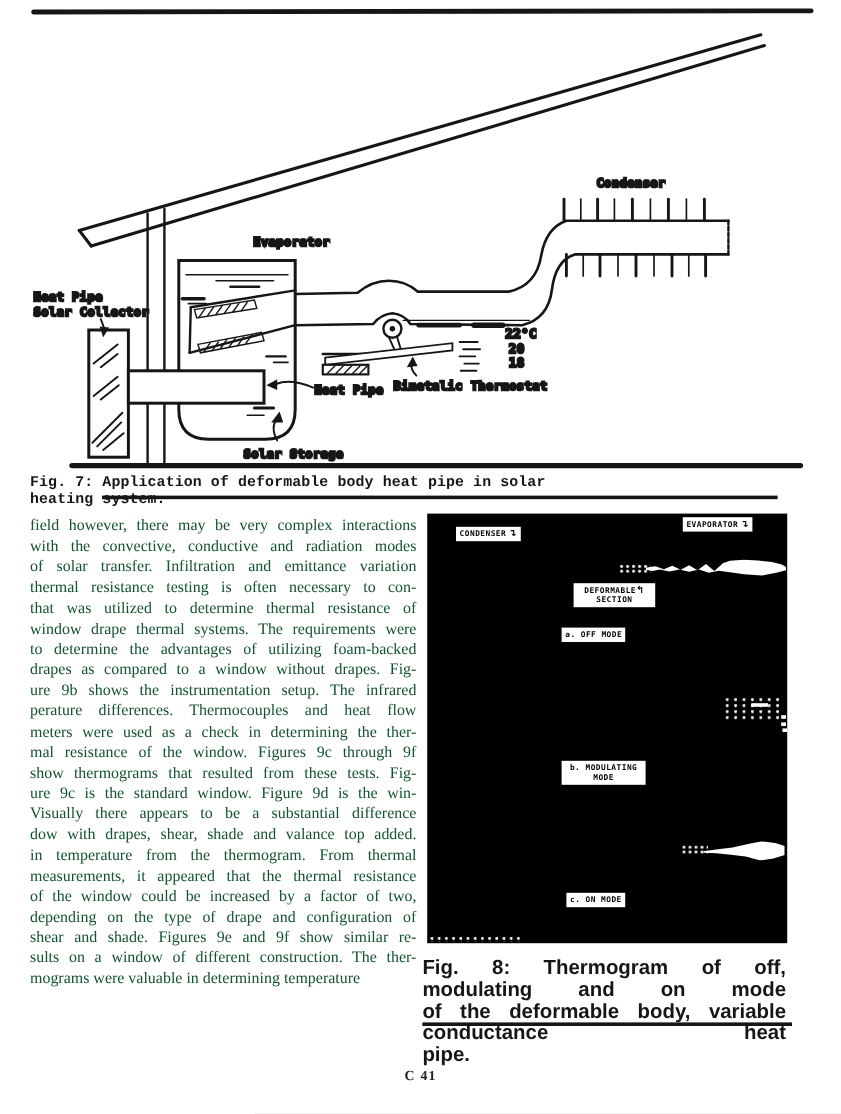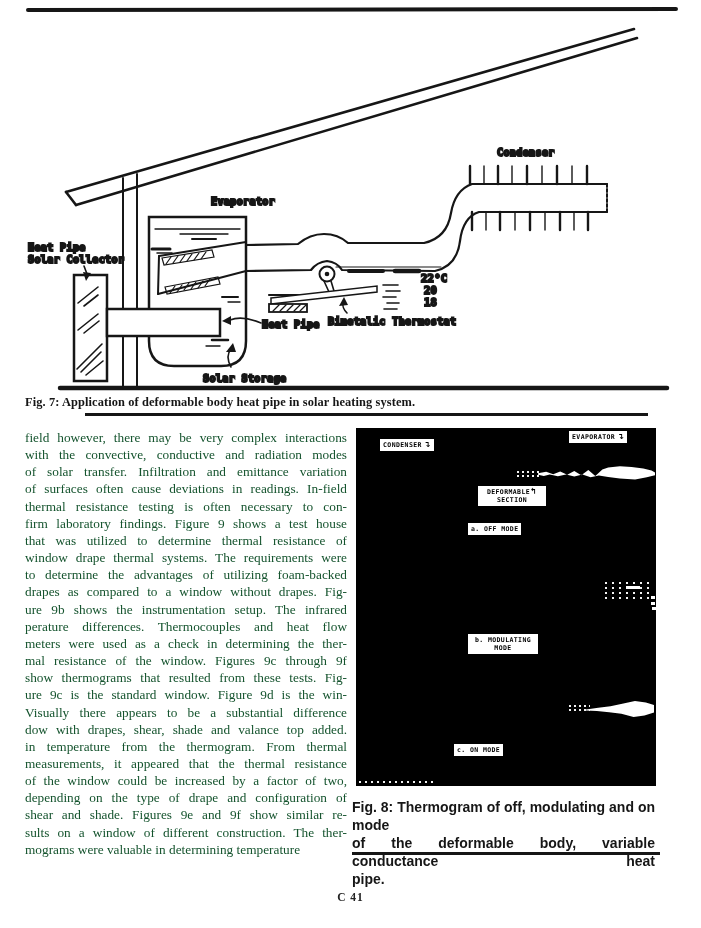--- a/index.html
+++ b/index.html
@@ -7,21 +7,21 @@
     position:relative;width:701px;height:928px;background:#ffffff;
     font-family:"Liberation Serif",serif;color:#1a1a1a;overflow:hidden;
     margin:0 auto;
   }
   svg text{font-family:"DejaVu Sans Mono",monospace;font-weight:700;fill:#161616;}
   .diag-label{font-size:10px;letter-spacing:.4px;}
   .temp-label{font-size:10.5px;letter-spacing:.3px;}
 
   .fig7-caption{
     position:absolute;left:25px;top:395px;width:460px;
-    font-family:Liberation Serif, serif;font-size:12.4px;font-weight:700;
+    font-family:Liberation Mono, monospace;font-size:12.4px;font-weight:700;
     letter-spacing:.1px;color:#161616;
   }
   .rule{position:absolute;background:#161616;}
   .rule-under-fig7{left:85px;top:413px;width:563px;height:3px;}
   .rule-under-fig8{left:352px;top:852px;width:308px;height:3px;}
 
   .article-col{
     position:absolute;left:25px;top:429px;width:322px;
     font-size:13.3px;line-height:17.15px;color:#14532d;
   }
@@ -59,21 +59,21 @@
   .speckle-tail-on{left:212px;top:276px;width:22px;height:8px;background-size:5px 4px;}
   .speckle-bottom{left:2px;top:352px;width:78px;height:5px;background-size:6px 4px;}
   .edge-marks{
     position:absolute;left:295px;top:168px;width:4px;height:3px;background:#fff;
     box-shadow:0 6px 0 #fff,1px 11px 0 #fff;
   }
   .mod-dash{position:absolute;left:270px;top:158px;width:14px;height:3px;background:#fff;filter:blur(.3px);}
 
   .fig8-caption{
     position:absolute;left:352px;top:798px;width:303px;
-    font-family:"Liberation Sans",sans-serif;font-size:14px;font-weight:700;
+    font-family:"Liberation Sans",sans-serif;font-size:17px;font-weight:700;
     line-height:18px;color:#161616;
   }
   .fig8-caption .cap-line{text-align:justify;text-align-last:justify;}
   .fig8-caption .cap-line:last-child{text-align-last:left;}
 
   .page-number{
     position:absolute;left:0;top:891px;width:701px;text-align:center;
     font-family:Liberation Serif, serif;font-size:11.5px;font-weight:700;
     letter-spacing:1px;color:#222;
   }
@@ -238,23 +238,21 @@
 
   
   <div class="fig7-caption">Fig. 7: Application of deformable body heat pipe in solar heating system.</div>
   <div class="rule rule-under-fig7"></div>
 
   
   <div class="article-col">
       <div class="tline">field however, there may be very complex interactions</div>
       <div class="tline">with the convective, conductive and radiation modes</div>
       <div class="tline">of solar transfer. Infiltration and emittance variation</div>
-      <div class="tline">of surfaces often cause deviations in readings. In-field</div>
       <div class="tline">thermal resistance testing is often necessary to con-</div>
-      <div class="tline">firm laboratory findings. Figure 9 shows a test house</div>
       <div class="tline">that was utilized to determine thermal resistance of</div>
       <div class="tline">window drape thermal systems. The requirements were</div>
       <div class="tline">to determine the advantages of utilizing foam-backed</div>
       <div class="tline">drapes as compared to a window without drapes. Fig-</div>
       <div class="tline">ure 9b shows the instrumentation setup. The infrared</div>
       <div class="tline">perature differences. Thermocouples and heat flow</div>
       <div class="tline">meters were used as a check in determining the ther-</div>
       <div class="tline">mal resistance of the window. Figures 9c through 9f</div>
       <div class="tline">show thermograms that resulted from these tests. Fig-</div>
       <div class="tline">ure 9c is the standard window. Figure 9d is the win-</div>
@@ -299,21 +297,21 @@
     <div class="edge-marks"></div>
 
     <div class="thermo-box two-line" style="left:112px;top:206px;width:64px;text-align:center;">
       <span>b. MODULATING</span><br>
       <span>MODE</span>
     </div>
 
     <div class="speckle speckle-tail-on"></div>
     <div class="glow glow2"></div>
 
-    <div class="thermo-box" style="left:98px;top:316px;align-items:center;">
+    <div class="thermo-box" style="left:116px;top:316px;align-items:center;">
       <span>c. ON MODE</span>
     </div>
 
     <div class="speckle speckle-bottom"></div>
   </div>
 
   
   <div class="fig8-caption">
     <div class="cap-line">Fig. 8: Thermogram of off, modulating and on mode</div>
     <div class="cap-line">of the deformable body, variable conductance heat</div>

